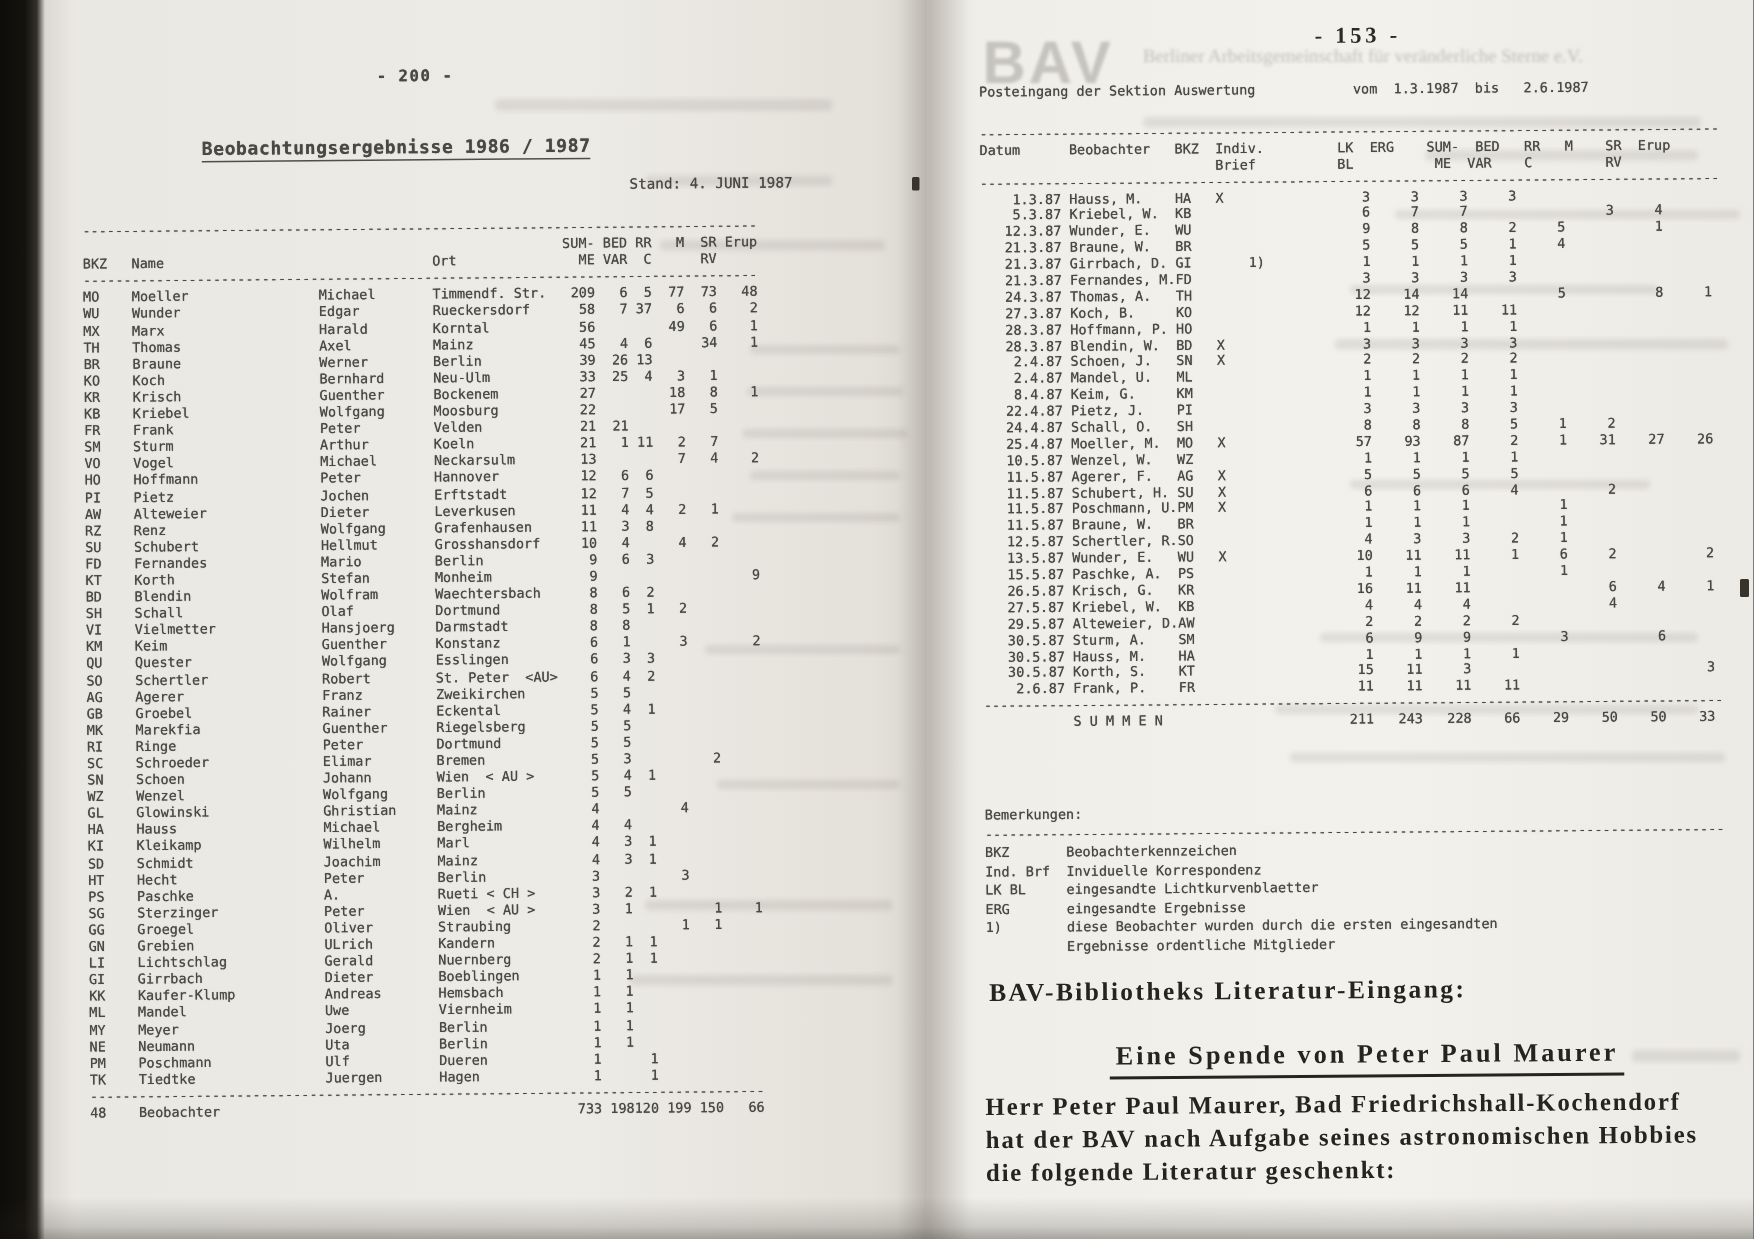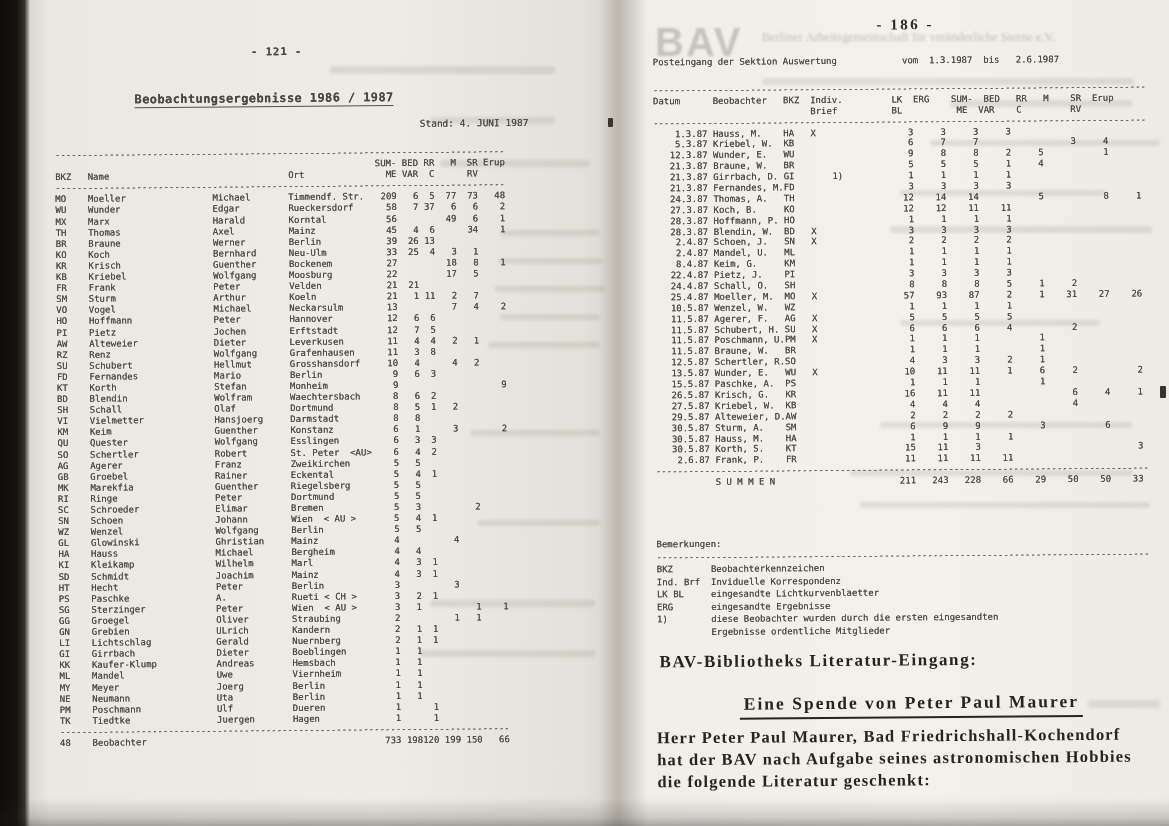--- a/index.html
+++ b/index.html
@@ -82,28 +82,28 @@
   <div class="smudge" style="left:890px;top:226px;width:262px;height:7px"></div>
   <div class="smudge" style="left:900px;top:320px;width:200px;height:6px"></div>
   <div class="smudge" style="left:880px;top:422px;width:252px;height:6px"></div>
   <div class="smudge" style="left:850px;top:470px;width:282px;height:6px"></div>
   <div class="smudge" style="left:860px;top:502px;width:290px;height:6px"></div>
   <div class="smudge" style="left:1088px;top:700px;width:72px;height:8px"></div>
   <div class="speck" style="left:608px;top:118px;width:5px;height:9px"></div>
   <div class="speck" style="left:1160px;top:386px;width:6px;height:12px"></div>
 
   <div id="left-rot">
-    <div id="pg106-num" class="mono">- 121 -</div>
+    <div id="pg106-num" class="mono">- 200 -</div>
     <div id="pg106-title" class="mono">Beobachtungsergebnisse 1986 / 1987</div>
     <div id="pg106-stand" class="mono">Stand: 4. JUNI 1987</div>
     <div id="left-table" class="mono"><div class="tl">-----------------------------------------------------------------------------------</div><div class="tl">                                                           SUM- BED RR   M  SR Erup</div><div class="tl">BKZ   Name                                 Ort               ME VAR  C      RV     </div><div class="tl">-----------------------------------------------------------------------------------</div><div class="tl">MO    Moeller                Michael       Timmendf. Str.   209   6  5  77  73   48</div><div class="tl">WU    Wunder                 Edgar         Rueckersdorf      58   7 37   6   6    2</div><div class="tl">MX    Marx                   Harald        Korntal           56         49   6    1</div><div class="tl">TH    Thomas                 Axel          Mainz             45   4  6      34    1</div><div class="tl">BR    Braune                 Werner        Berlin            39  26 13             </div><div class="tl">KO    Koch                   Bernhard      Neu-Ulm           33  25  4   3   1     </div><div class="tl">KR    Krisch                 Guenther      Bockenem          27         18   8    1</div><div class="tl">KB    Kriebel                Wolfgang      Moosburg          22         17   5     </div><div class="tl">FR    Frank                  Peter         Velden            21  21                </div><div class="tl">SM    Sturm                  Arthur        Koeln             21   1 11   2   7     </div><div class="tl">VO    Vogel                  Michael       Neckarsulm        13          7   4    2</div><div class="tl">HO    Hoffmann               Peter         Hannover          12   6  6             </div><div class="tl">PI    Pietz                  Jochen        Erftstadt         12   7  5             </div><div class="tl">AW    Alteweier              Dieter        Leverkusen        11   4  4   2   1     </div><div class="tl">RZ    Renz                   Wolfgang      Grafenhausen      11   3  8             </div><div class="tl">SU    Schubert               Hellmut       Grosshansdorf     10   4      4   2     </div><div class="tl">FD    Fernandes              Mario         Berlin             9   6  3             </div><div class="tl">KT    Korth                  Stefan        Monheim            9                   9</div><div class="tl">BD    Blendin                Wolfram       Waechtersbach      8   6  2             </div><div class="tl">SH    Schall                 Olaf          Dortmund           8   5  1   2         </div><div class="tl">VI    Vielmetter             Hansjoerg     Darmstadt          8   8                </div><div class="tl">KM    Keim                   Guenther      Konstanz           6   1      3        2</div><div class="tl">QU    Quester                Wolfgang      Esslingen          6   3  3             </div><div class="tl">SO    Schertler              Robert        St. Peter  &lt;AU&gt;    6   4  2             </div><div class="tl">AG    Agerer                 Franz         Zweikirchen        5   5                </div><div class="tl">GB    Groebel                Rainer        Eckental           5   4  1             </div><div class="tl">MK    Marekfia               Guenther      Riegelsberg        5   5                </div><div class="tl">RI    Ringe                  Peter         Dortmund           5   5                </div><div class="tl">SC    Schroeder              Elimar        Bremen             5   3          2     </div><div class="tl">SN    Schoen                 Johann        Wien  &lt; AU &gt;       5   4  1             </div><div class="tl">WZ    Wenzel                 Wolfgang      Berlin             5   5                </div><div class="tl">GL    Glowinski              Ghristian     Mainz              4          4         </div><div class="tl">HA    Hauss                  Michael       Bergheim           4   4                </div><div class="tl">KI    Kleikamp               Wilhelm       Marl               4   3  1             </div><div class="tl">SD    Schmidt                Joachim       Mainz              4   3  1             </div><div class="tl">HT    Hecht                  Peter         Berlin             3          3         </div><div class="tl">PS    Paschke                A.            Rueti &lt; CH &gt;       3   2  1             </div><div class="tl">SG    Sterzinger             Peter         Wien  &lt; AU &gt;       3   1          1    1</div><div class="tl">GG    Groegel                Oliver        Straubing          2          1   1     </div><div class="tl">GN    Grebien                ULrich        Kandern            2   1  1             </div><div class="tl">LI    Lichtschlag            Gerald        Nuernberg          2   1  1             </div><div class="tl">GI    Girrbach               Dieter        Boeblingen         1   1                </div><div class="tl">KK    Kaufer-Klump           Andreas       Hemsbach           1   1                </div><div class="tl">ML    Mandel                 Uwe           Viernheim          1   1                </div><div class="tl">MY    Meyer                  Joerg         Berlin             1   1                </div><div class="tl">NE    Neumann                Uta           Berlin             1   1                </div><div class="tl">PM    Poschmann              Ulf           Dueren             1      1             </div><div class="tl">TK    Tiedtke                Juergen       Hagen              1      1             </div><div class="tl">-----------------------------------------------------------------------------------</div><div class="tl">48    Beobachter                                            733 198120 199 150   66</div></div>
   </div>
 
   <div id="right-rot">
-    <div id="pg107-num">- 186 -</div>
+    <div id="pg107-num">- 153 -</div>
     <div id="pg107-head" class="mono">Posteingang der Sektion Auswertung            vom  1.3.1987  bis   2.6.1987</div>
     <div id="right-table" class="mono"><div class="tl">-------------------------------------------------------------------------------------------</div><div class="tl">Datum      Beobachter   BKZ  Indiv.         LK  ERG    SUM-  BED   RR   M    SR  Erup</div><div class="tl">                             Brief          BL          ME  VAR    C         RV</div><div class="tl">-------------------------------------------------------------------------------------------</div><div class="tl">    1.3.87 Hauss, M.    HA   X                 3     3     3     3                        </div><div class="tl">    5.3.87 Kriebel, W.  KB                     6     7     7                 3     4      </div><div class="tl">   12.3.87 Wunder, E.   WU                     9     8     8     2     5           1      </div><div class="tl">   21.3.87 Braune, W.   BR                     5     5     5     1     4                  </div><div class="tl">   21.3.87 Girrbach, D. GI       1)            1     1     1     1                        </div><div class="tl">   21.3.87 Fernandes, M.FD                     3     3     3     3                        </div><div class="tl">   24.3.87 Thomas, A.   TH                    12    14    14           5           8     1</div><div class="tl">   27.3.87 Koch, B.     KO                    12    12    11    11                        </div><div class="tl">   28.3.87 Hoffmann, P. HO                     1     1     1     1                        </div><div class="tl">   28.3.87 Blendin, W.  BD   X                 3     3     3     3                        </div><div class="tl">    2.4.87 Schoen, J.   SN   X                 2     2     2     2                        </div><div class="tl">    2.4.87 Mandel, U.   ML                     1     1     1     1                        </div><div class="tl">    8.4.87 Keim, G.     KM                     1     1     1     1                        </div><div class="tl">   22.4.87 Pietz, J.    PI                     3     3     3     3                        </div><div class="tl">   24.4.87 Schall, O.   SH                     8     8     8     5     1     2            </div><div class="tl">   25.4.87 Moeller, M.  MO   X                57    93    87     2     1    31    27    26</div><div class="tl">   10.5.87 Wenzel, W.   WZ                     1     1     1     1                        </div><div class="tl">   11.5.87 Agerer, F.   AG   X                 5     5     5     5                        </div><div class="tl">   11.5.87 Schubert, H. SU   X                 6     6     6     4           2            </div><div class="tl">   11.5.87 Poschmann, U.PM   X                 1     1     1           1                  </div><div class="tl">   11.5.87 Braune, W.   BR                     1     1     1           1                  </div><div class="tl">   12.5.87 Schertler, R.SO                     4     3     3     2     1                  </div><div class="tl">   13.5.87 Wunder, E.   WU   X                10    11    11     1     6     2           2</div><div class="tl">   15.5.87 Paschke, A.  PS                     1     1     1           1                  </div><div class="tl">   26.5.87 Krisch, G.   KR                    16    11    11                 6     4     1</div><div class="tl">   27.5.87 Kriebel, W.  KB                     4     4     4                 4            </div><div class="tl">   29.5.87 Alteweier, D.AW                     2     2     2     2                        </div><div class="tl">   30.5.87 Sturm, A.    SM                     6     9     9           3           6      </div><div class="tl">   30.5.87 Hauss, M.    HA                     1     1     1     1                        </div><div class="tl">   30.5.87 Korth, S.    KT                    15    11     3                             3</div><div class="tl">    2.6.87 Frank, P.    FR                    11    11    11    11                        </div><div class="tl">-------------------------------------------------------------------------------------------</div><div class="tl">           S U M M E N                       211   243   228    66    29    50    50    33</div></div>
     <div id="bemerk" class="mono"><div class="tl">Bemerkungen:</div><div class="tl">-------------------------------------------------------------------------------------------</div><div class="tl">BKZ       Beobachterkennzeichen</div><div class="tl">Ind. Brf  Inviduelle Korrespondenz</div><div class="tl">LK BL     eingesandte Lichtkurvenblaetter</div><div class="tl">ERG       eingesandte Ergebnisse</div><div class="tl">1)        diese Beobachter wurden durch die ersten eingesandten</div><div class="tl">          Ergebnisse ordentliche Mitglieder</div></div>
     <div id="lib-heading" class="serif">BAV-Bibliotheks Literatur-Eingang:</div>
     <div id="lib-spende" class="serif">Eine Spende von Peter Paul Maurer</div>
     <div id="lib-para" class="serif">
       <div>Herr Peter Paul Maurer, Bad Friedrichshall-Kochendorf</div>
       <div>hat der BAV nach Aufgabe seines astronomischen Hobbies</div>
       <div>die folgende Literatur geschenkt:</div>
     </div>

